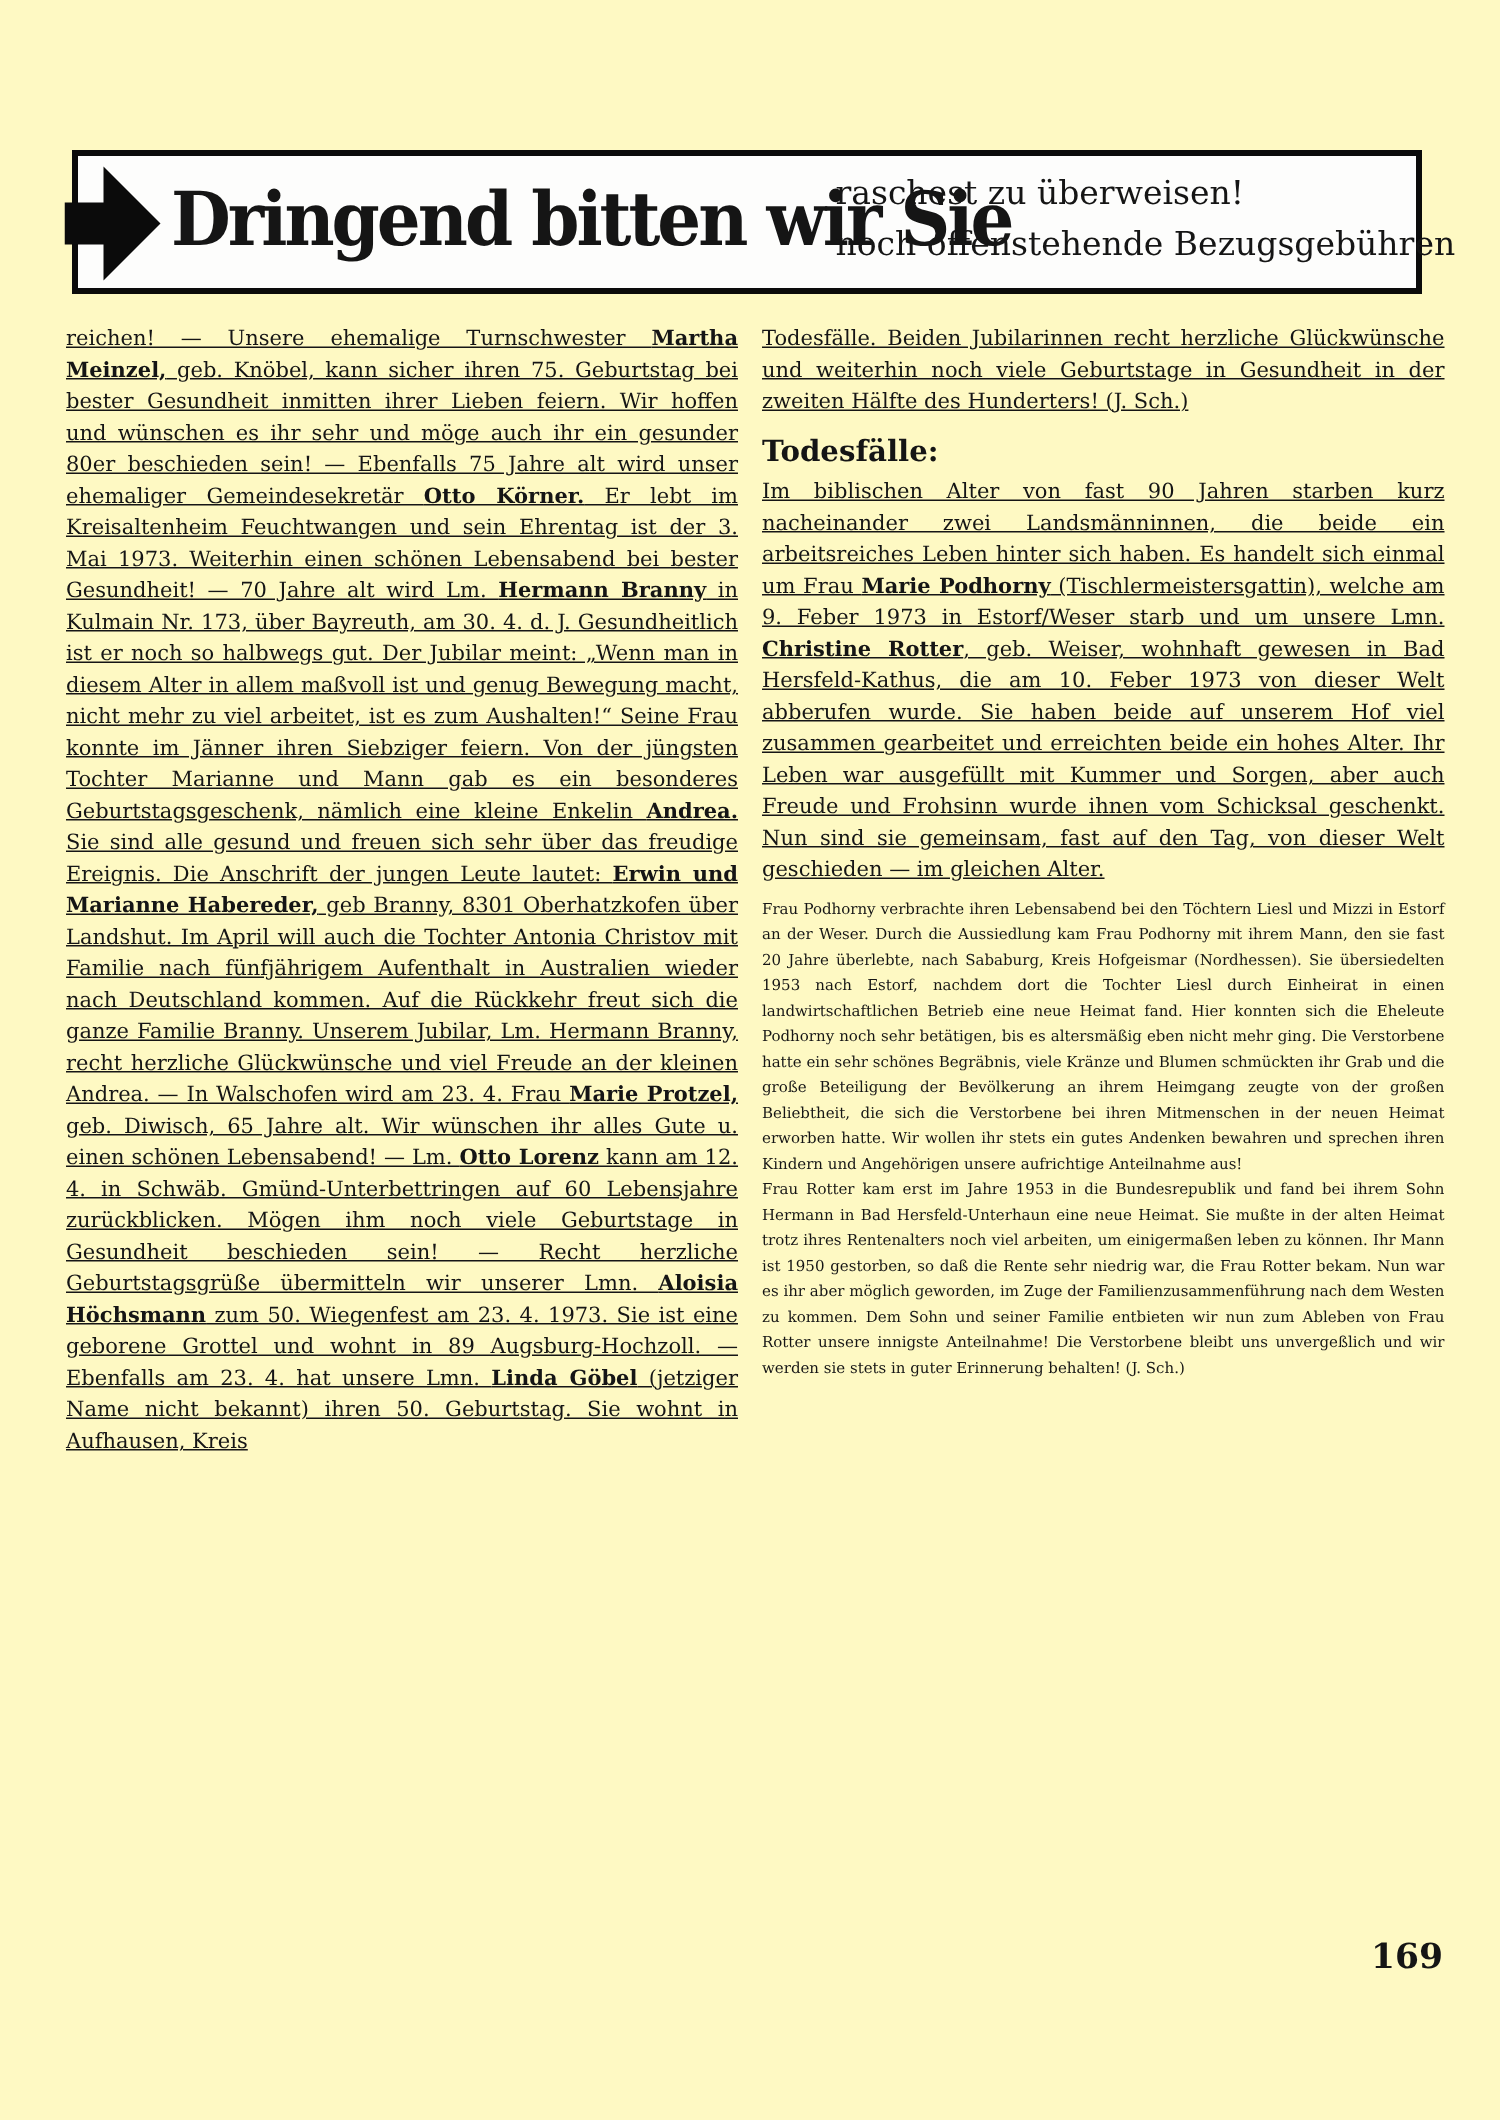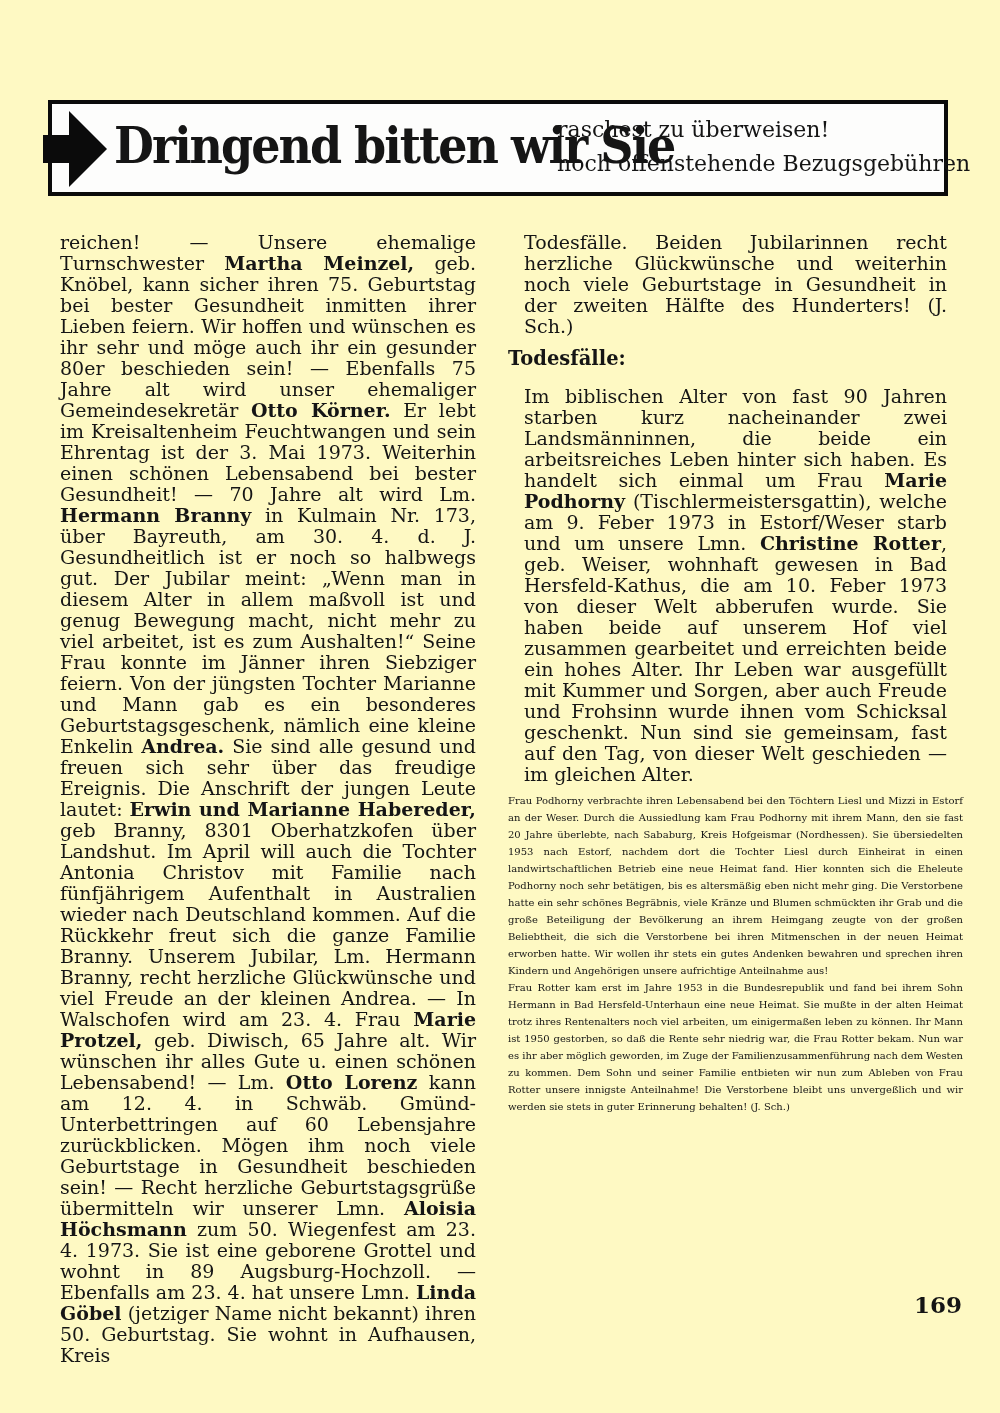--- a/index.html
+++ b/index.html
@@ -51,25 +51,26 @@
     line-height: 34px;
     white-space: nowrap;
   }
 
   
   .col { position: absolute; top: 216px; }
   .col-left  { left: 44px;  width: 448px; }
   .col-right { left: 508px; width: 455px; }
 
   p.body {
-    margin: 16px;
-    font-size: 19px;
+    margin: 0;
+    font-size: 14px;
     line-height: 21px;
     text-align: justify;
     text-align-last: left;
+    text-decoration: underline;
   }
   p.body.gap-after { margin-bottom: 7px; }
   h3.subhead {
     margin: 11px 0 6px 0;
     font-size: 19.5px;
     line-height: 22px;
     font-weight: bold;
   }
   p.small {
     margin: 0;

